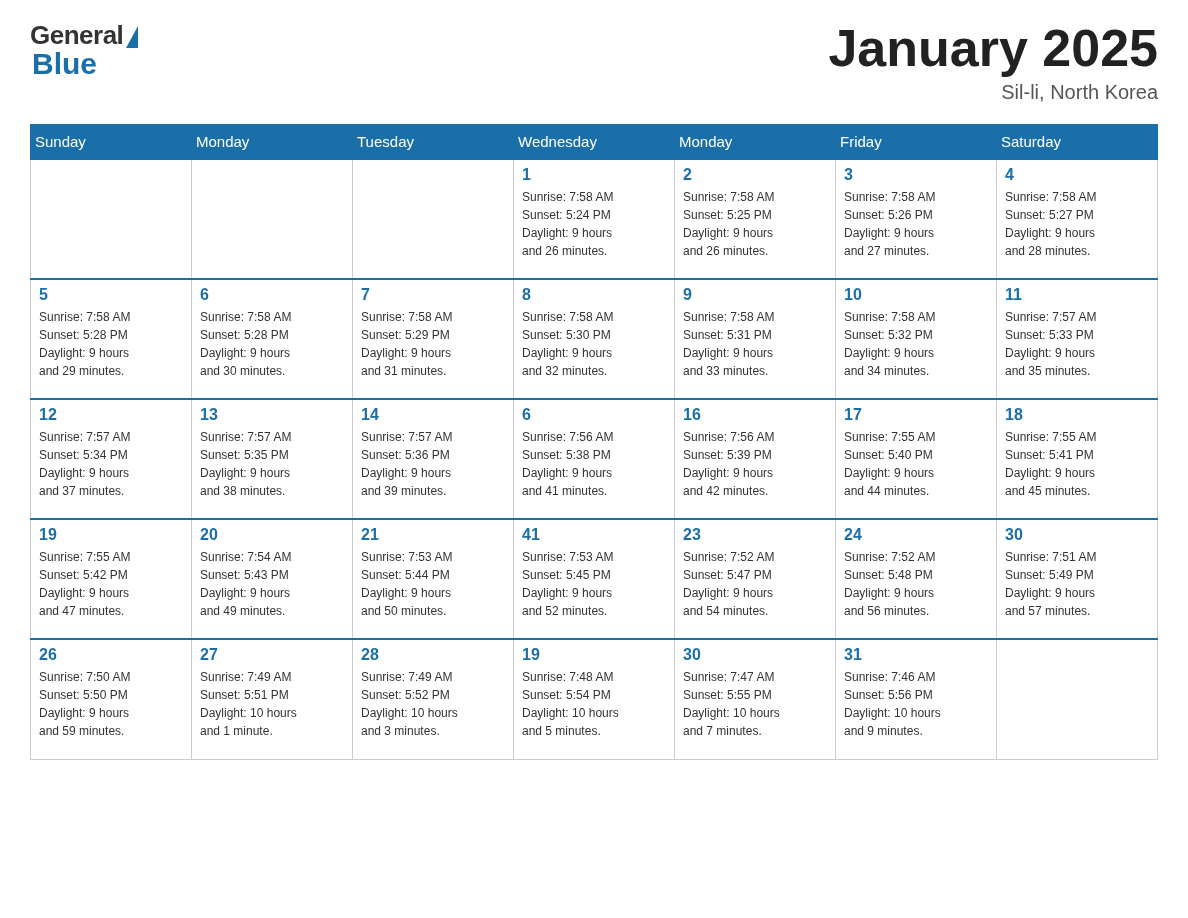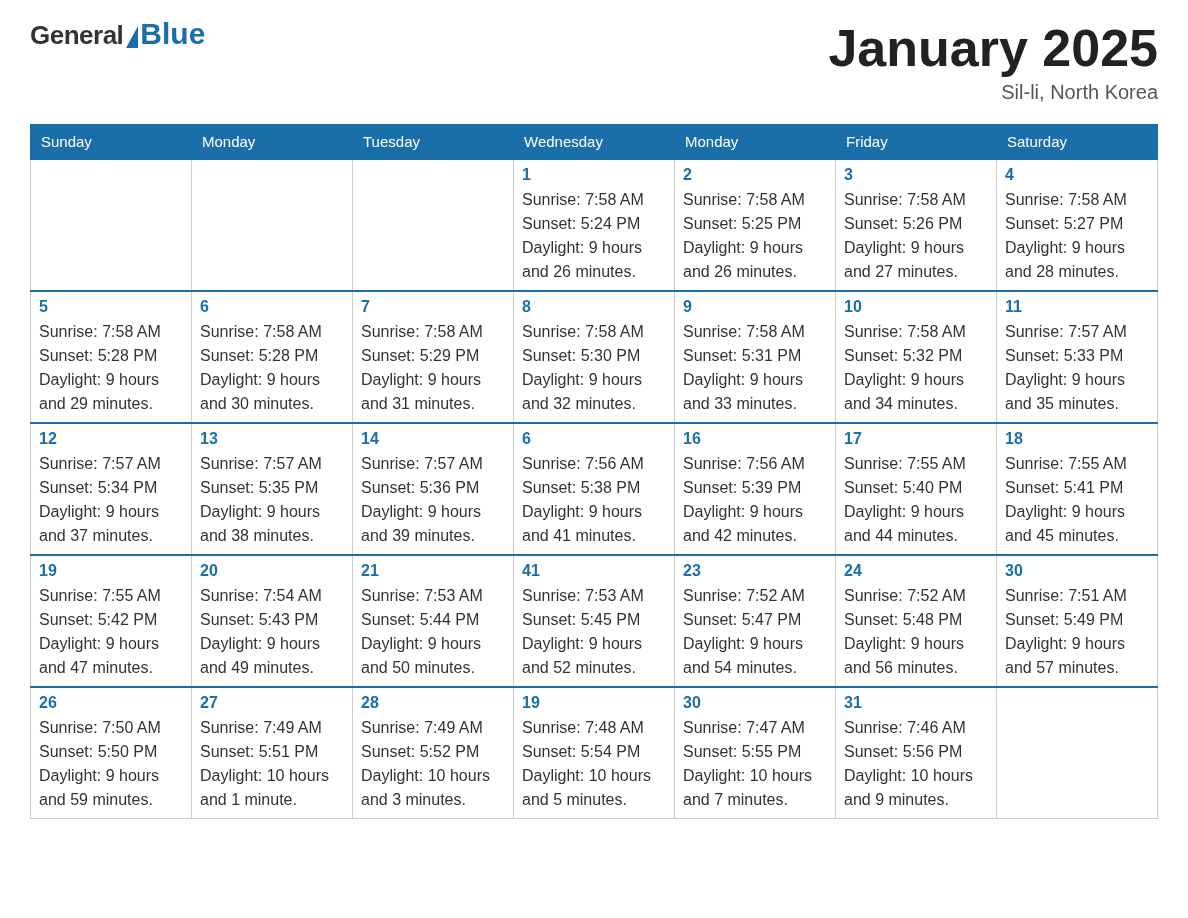--- a/index.html
+++ b/index.html
@@ -12,22 +12,22 @@
       padding: 20px 30px;
     }
     .header {
       display: flex;
       justify-content: space-between;
       align-items: flex-start;
       margin-bottom: 20px;
     }
     .logo {
       display: flex;
-      flex-direction: row;
-      align-items: center;
+      flex-direction: column;
+      align-items: flex-start;
     }
     .logo-top {
       display: flex;
       align-items: center;
     }
     .logo-general {
       font-size: 26px;
       font-weight: bold;
       color: #333;
       letter-spacing: -0.5px;
@@ -62,21 +62,21 @@
       margin-top: 4px;
     }
     .calendar {
       width: 100%;
       border-collapse: collapse;
       border: 1px solid #aaa;
     }
     .calendar th {
       background-color: #1a6fa8;
       color: #fff;
-      padding: 8px 10px;
+      padding: 8px 4px;
       font-size: 15px;
       font-weight: normal;
       text-align: left;
       border: 1px solid #1a6fa8;
     }
     .calendar td {
       vertical-align: top;
       padding: 6px 8px;
       border: 1px solid #ccc;
       width: 14.28%;
@@ -84,21 +84,21 @@
       height: 120px;
     }
     .day-num {
       font-size: 16px;
       font-weight: bold;
       color: #1a6fa8;
       display: block;
       margin-bottom: 4px;
     }
     .day-info {
-      font-size: 16px;
+      font-size: 12px;
       color: #333;
       line-height: 1.5;
     }
     .empty-cell {
       background: #fff;
     }
     tr.week-row td {
       border-top: 2px solid #1a6fa8;
     }
   </style>

